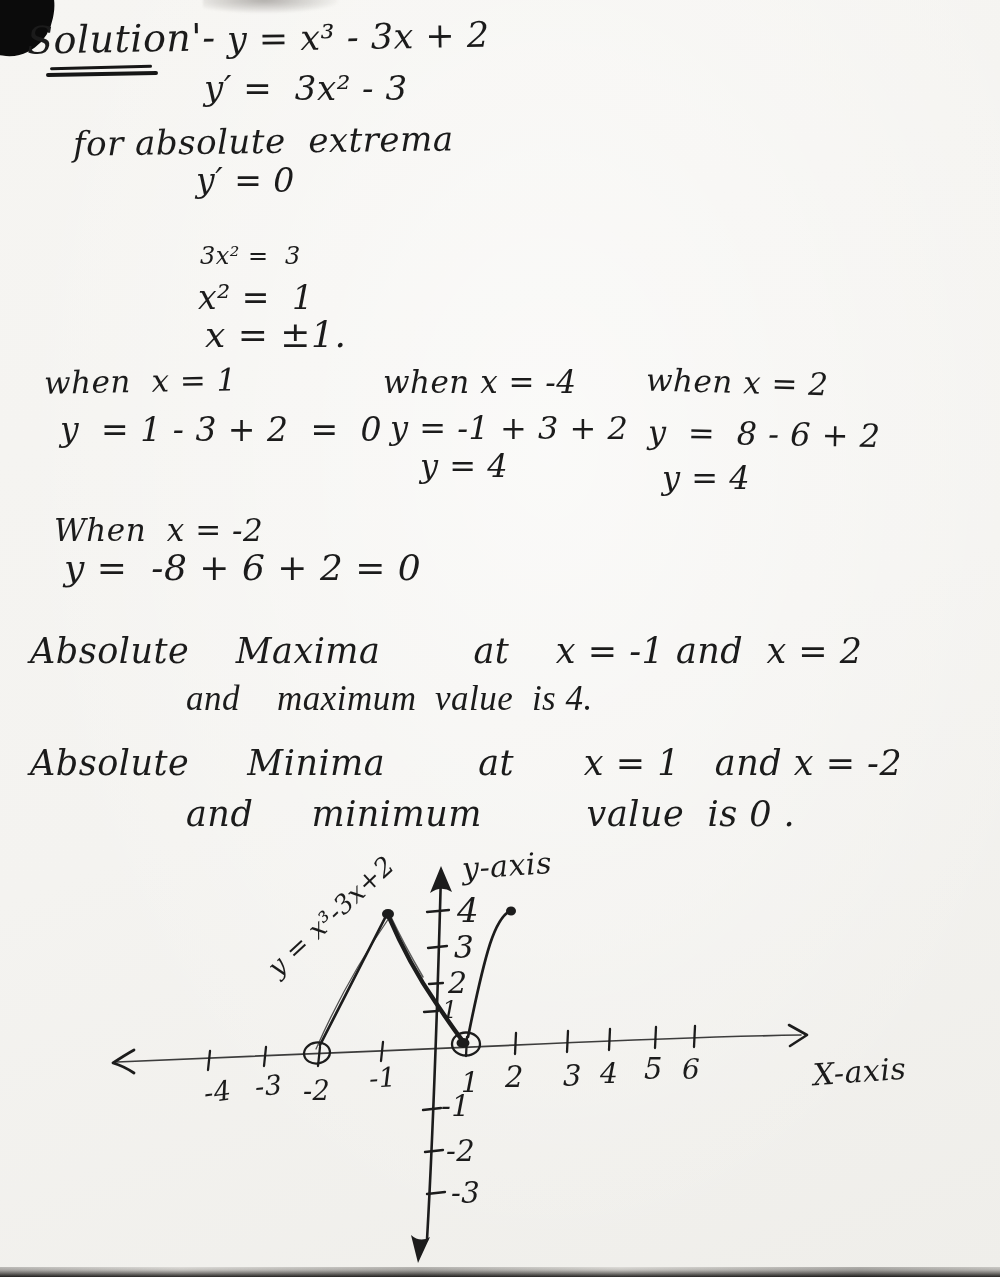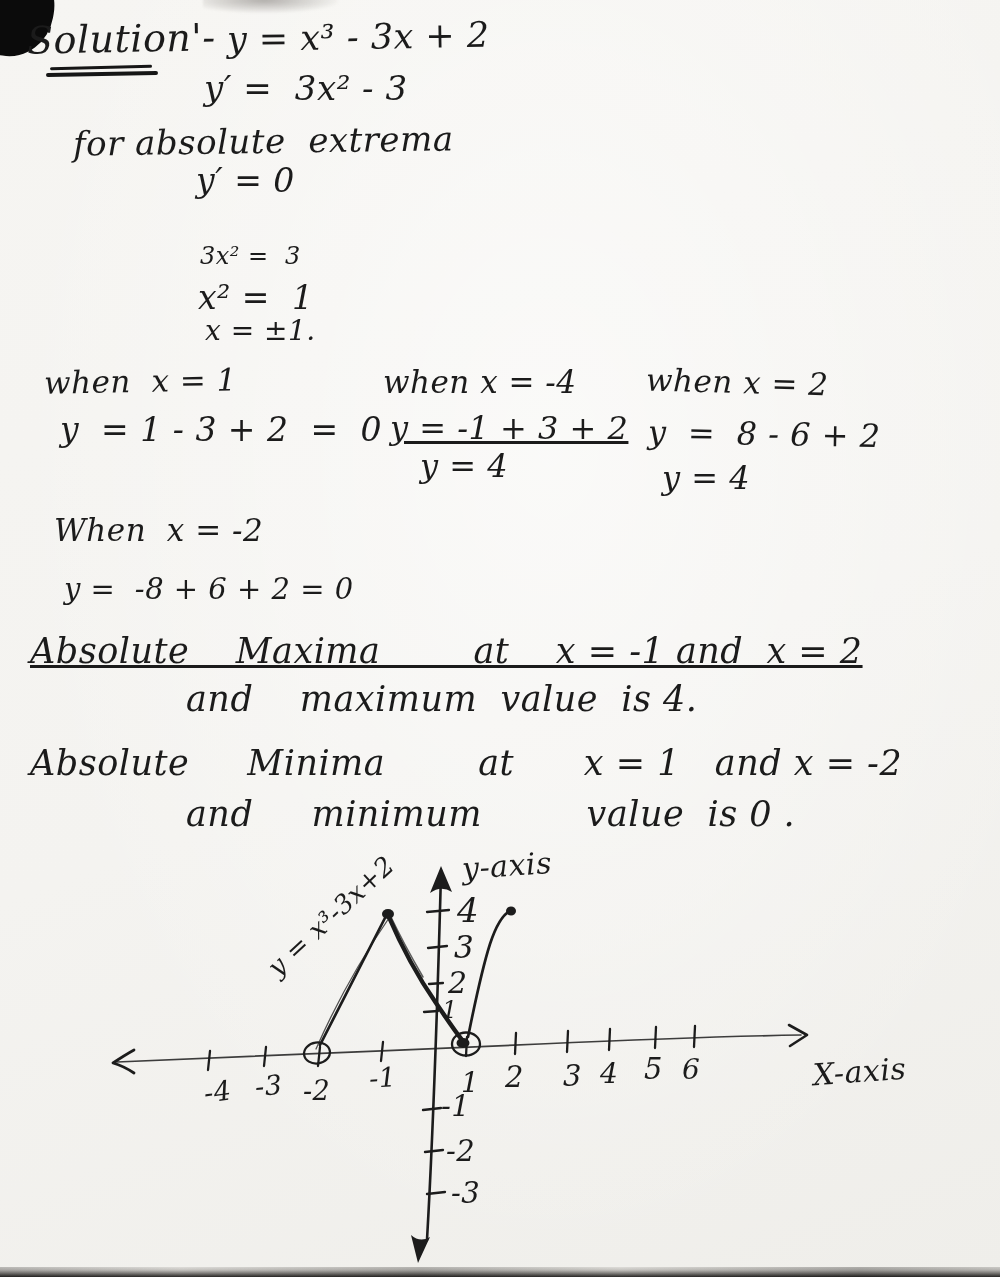--- a/index.html
+++ b/index.html
@@ -46,38 +46,38 @@
   <div class="hw" style="left:27px;top:20px;font-size:38px;transform:rotate(-1deg);">Solution'-</div>
   <div class="uline" style="left:50px;top:66px;width:102px;height:2.5px;transform:rotate(-1.5deg);"></div>
   <div class="uline" style="left:46px;top:72px;width:112px;height:4px;transform:rotate(-1deg);"></div>
 
   <div class="hw" style="left:227px;top:19px;font-size:35px;transform:rotate(-1deg);">y = x³ - 3x + 2</div>
   <div class="hw" style="left:204px;top:71px;font-size:34px;">y′ =  3x² - 3</div>
   <div class="hw" style="left:73px;top:124px;font-size:34px;transform:rotate(-.8deg);">for absolute  extrema</div>
   <div class="hw" style="left:196px;top:164px;font-size:33px;">y′ = 0</div>
   <div class="hw" style="left:172px;top:244px;font-size:24px;margin-left:28px;">3x² =  3</div>
   <div class="hw" style="left:198px;top:281px;font-size:33px;">x² =  1</div>
-  <div class="hw" style="left:205px;top:316px;font-size:28px;">x = ±1.</div>
+  <div class="hw" style="left:205px;top:316px;font-size:36px;">x = ±1.</div>
 
   <div class="hw" style="left:44px;top:365px;font-size:31px;transform:rotate(-1deg);">when  x = 1</div>
   <div class="hw" style="left:60px;top:413px;font-size:33px;">y  = 1 - 3 + 2  =  0</div>
 
   <div class="hw" style="left:383px;top:366px;font-size:31px;">when x = -4</div>
-  <div class="hw" style="left:390px;top:412px;font-size:32px;text-decoration:underline;">y = -1 + 3 + 2</div>
+  <div class="hw" style="left:390px;top:412px;font-size:32px;">y = -1 + 3 + 2</div>
   <div class="hw" style="left:420px;top:450px;font-size:32px;">y = 4</div>
 
   <div class="hw" style="left:646px;top:366px;font-size:31px;transform:rotate(1.5deg);">when x = 2</div>
   <div class="hw" style="left:648px;top:418px;font-size:32px;transform:rotate(1deg);">y  =  8 - 6 + 2</div>
   <div class="hw" style="left:662px;top:462px;font-size:32px;">y = 4</div>
 
   <div class="hw" style="left:54px;top:514px;font-size:31px;">When  x = -2</div>
-  <div class="hw" style="left:64px;top:574px;font-size:29px;">y =  -8 + 6 + 2 = 0</div>
+  <div class="hw" style="left:64px;top:549px;font-size:36px;">y =  -8 + 6 + 2 = 0</div>
 
-  <div class="hw" style="left:30px;top:633px;font-size:35px;text-decoration:underline;">Absolute    Maxima        at    x = -1 and  x = 2</div>
-  <div class="hw" style="left:186px;top:681px;font-size:35px;">and    maximum  value  is 4.</div>
+  <div class="hw" style="left:30px;top:633px;font-size:35px;">Absolute    Maxima        at    x = -1 and  x = 2</div>
+  <div class="hw" style="left:186px;top:681px;font-size:35px;font-family:Liberation Serif, serif;">and    maximum  value  is 4.</div>
   <div class="hw" style="left:30px;top:745px;font-size:35px;">Absolute     Minima        at      x = 1   and x = -2</div>
   <div class="hw" style="left:186px;top:796px;font-size:35px;text-align:right;">and     minimum         value  is 0 .</div>
 
   <svg width="1000" height="1277" viewBox="0 0 1000 1277">
 
     <path class="ink" d="M117,1062 C 240,1057 400,1050 540,1044 C 650,1039 740,1036 801,1035" stroke-width="1.7" opacity=".85"></path>
     <path class="ink" d="M134,1050 C 125,1055 119,1059 113,1063 C 120,1065 128,1069 134,1073" stroke-width="2.8"></path>
     <path class="ink" d="M789,1025 L807,1035 L790,1046" stroke-width="2.6"></path>
 
     <path class="ink" d="M441,874 C 438,980 435,1100 427,1240" stroke-width="2.6"></path>

